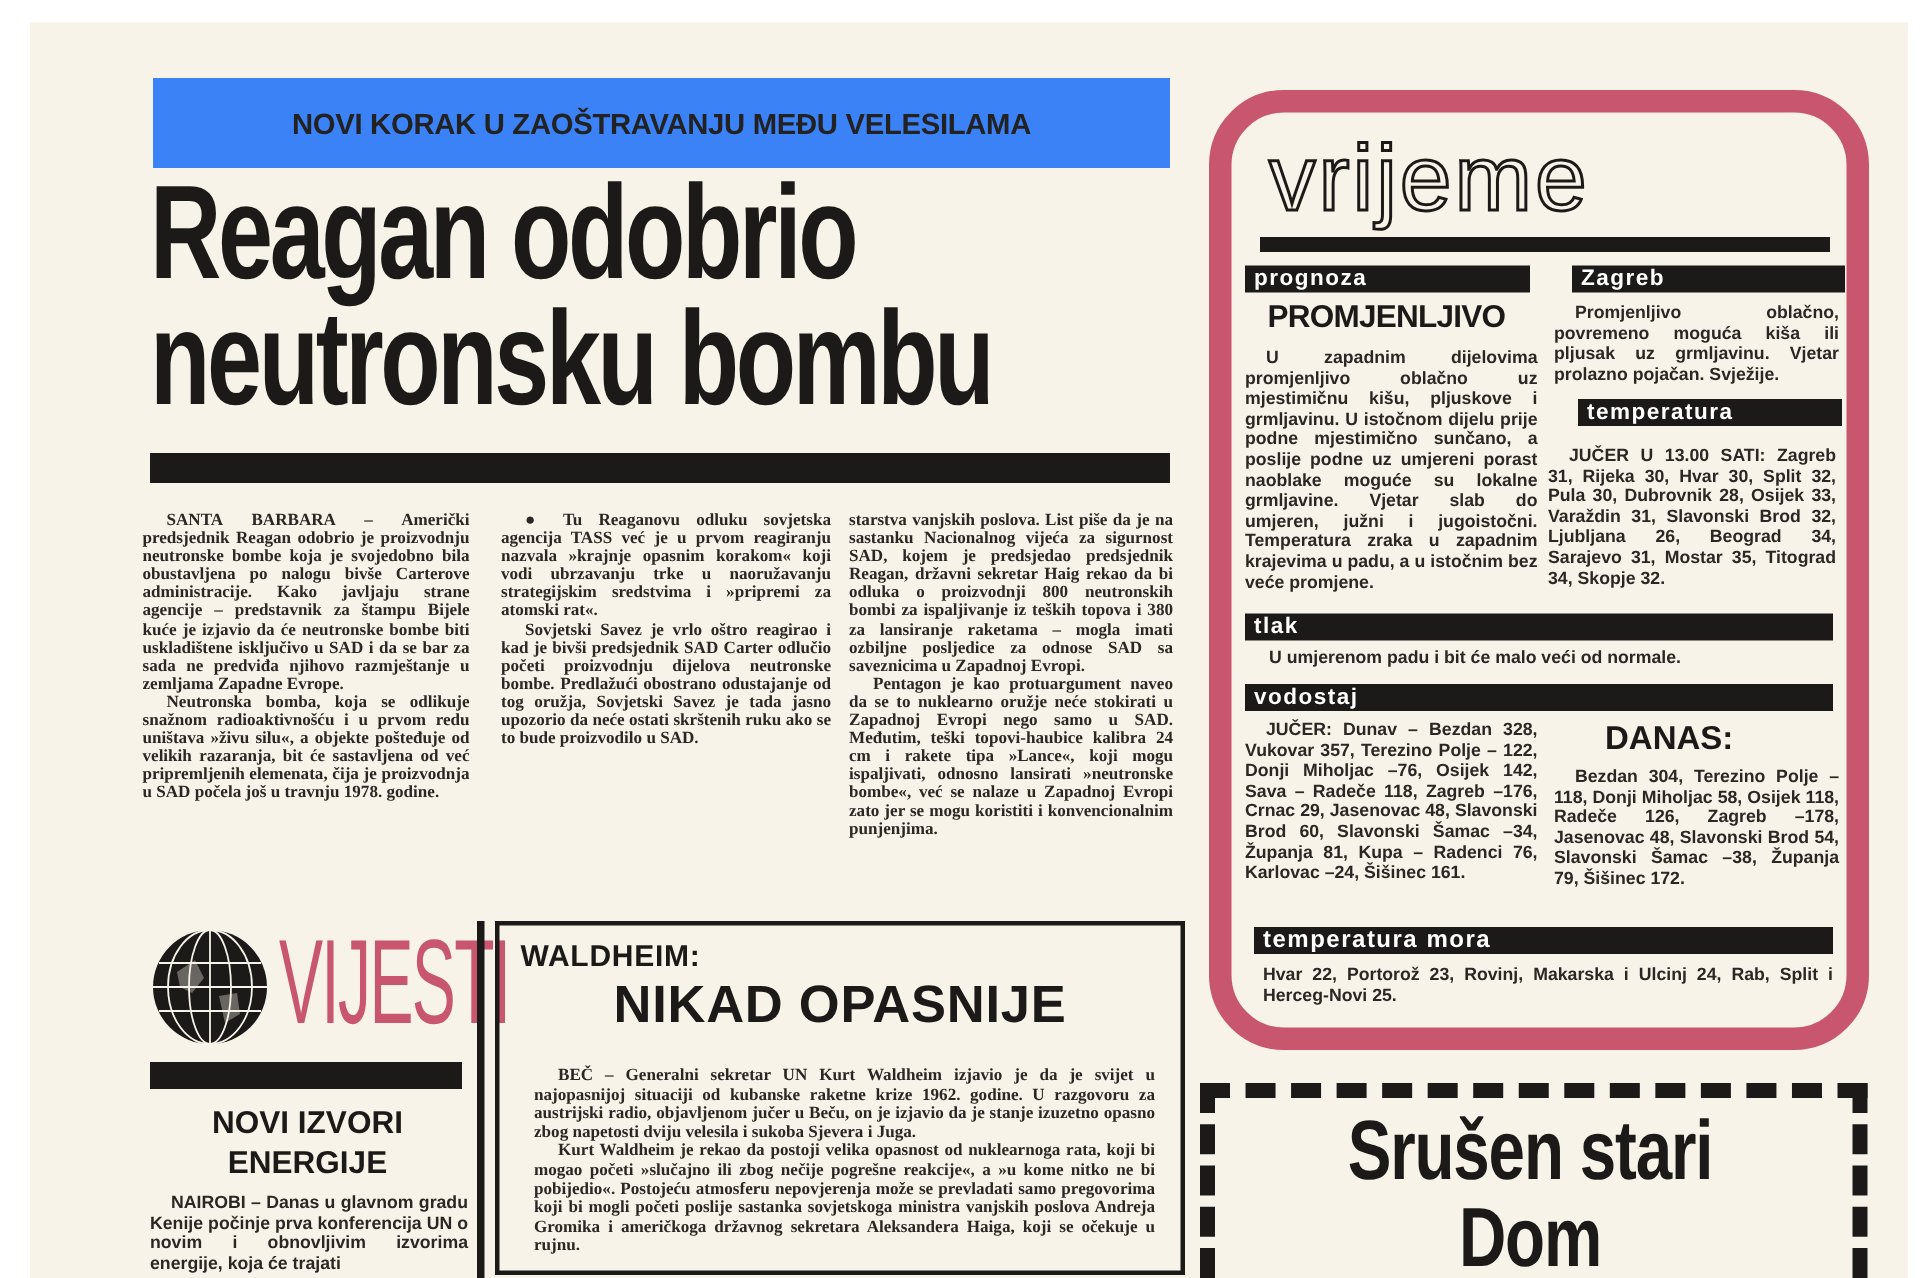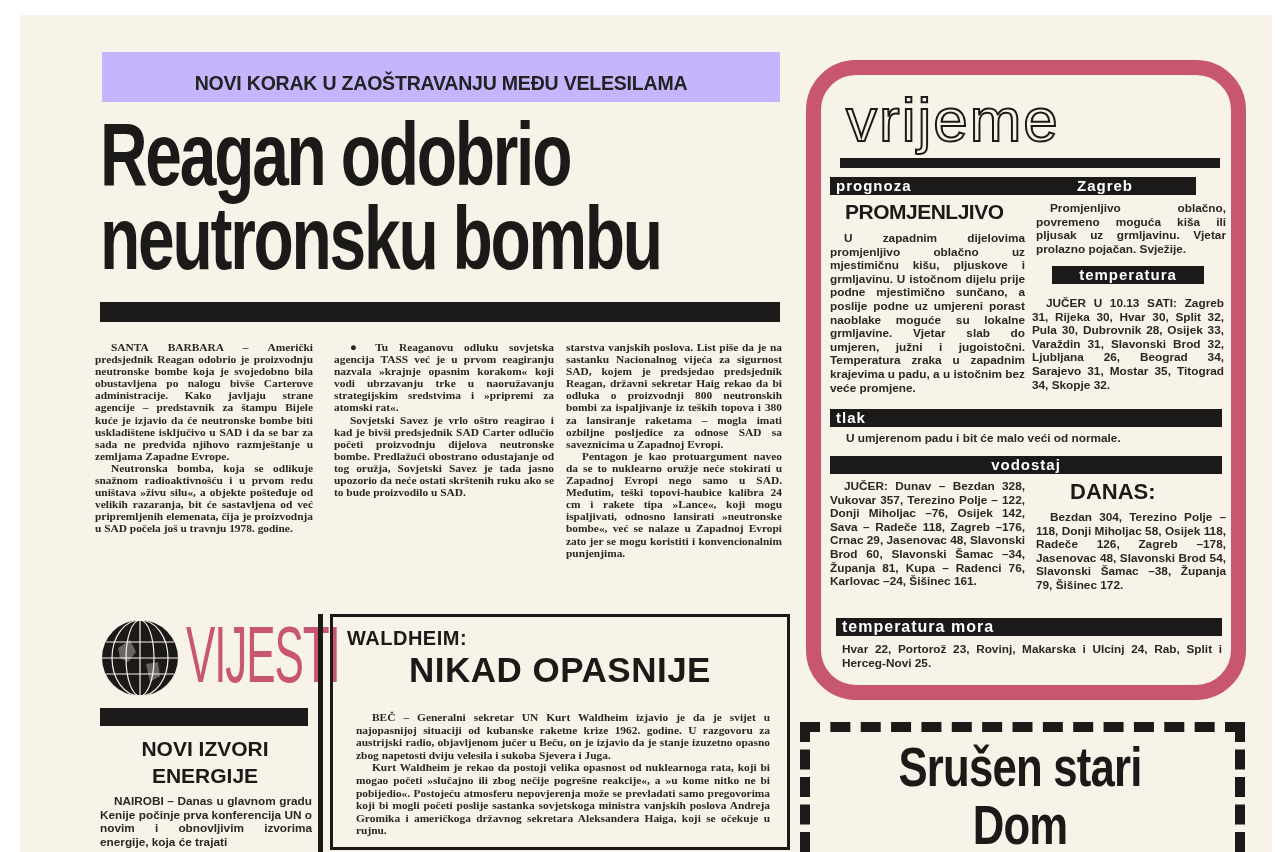--- a/index.html
+++ b/index.html
@@ -1,20 +1,20 @@
 <!DOCTYPE html>
 <html><head>
 <meta charset="utf-8">
 <style>
   html, body { margin:0; padding:0; }
   body { width:1280px; height:852px; background:#ffffff; position:relative; overflow:hidden; font-family:"Liberation Sans", sans-serif; color:#1c1a18; }
   .paper { position:absolute; left:20px; top:15px; width:1252px; height:837px; background:#f8f3e8; }
   .abs { position:absolute; }
   .serif { font-family:"Liberation Serif", "DejaVu Serif", serif; }
-  .kicker { left:102px; top:52px; width:678px; height:50px; background:#c4b5fd; }
+  .kicker { left:102px; top:52px; width:678px; height:60px; background:#3b82f6; }
   .kicker span { display:block; text-align:center; line-height:62px; font-size:19.5px; font-weight:bold; letter-spacing:-0.2px; color:#222; }
   .headline { left:100px; top:112px; width:690px; font-family:"Liberation Sans Narrow","Liberation Sans", sans-serif; font-weight:bold; font-size:89px; line-height:84px; letter-spacing:-3px; transform:scaleX(0.74); transform-origin:left top; width:930px; color:#1c1a18; white-space:nowrap; }
   .rule { background:#1c1a18; }
   .col { font-size:11.4px; line-height:12.1px; font-weight:bold; text-align:justify; color:#2a2724; }
   .col p { margin:0; text-indent:16px; }
   .pinkbox { left:806px; top:60px; width:440px; height:640px; border:15px solid #c9566f; border-radius:50px; box-sizing:border-box; }
   .vrijeme { left:846px; top:85px; font-size:62px; font-weight:normal; letter-spacing:2px; color:transparent; -webkit-text-stroke:2px #1c1a18; line-height:70px; }
   .bar { background:#1c1a18; color:#fff; font-weight:bold; font-size:15px; letter-spacing:1px; line-height:18px; padding:0 6px; box-sizing:border-box; }
   .wtext { font-size:11.8px; line-height:13.6px; font-weight:bold; color:#2a2724; text-align:justify; }
   .wtext p { margin:0; text-indent:14px; }
@@ -54,34 +54,34 @@
 <div class="abs pinkbox"></div>
 <div class="abs vrijeme"><span>vrijeme</span></div>
 <div class="abs rule" style="left:840px;top:158px;width:380px;height:10px;"></div>
 
 <div class="abs bar" style="left:830px;top:177px;width:190px;"><span>prognoza</span></div>
 <div class="abs" style="left:845px;top:200px;font-weight:bold;font-size:21px;letter-spacing:-0.5px;">PROMJENLJIVO</div>
 <div class="abs wtext" style="left:830px;top:232px;width:195px;">
     <p>U zapadnim dijelovima promjenljivo oblačno uz mjestimičnu kišu, pljuskove i grmljavinu. U istočnom dijelu prije podne mjestimično sunčano, a poslije podne uz umjereni porast naoblake moguće su lokalne grmljavine. Vjetar slab do umjeren, južni i jugoistočni. Temperatura zraka u zapadnim krajevima u padu, a u istočnim bez veće promjene.</p>
   </div>
 
-<div class="abs bar" style="left:1014px;top:177px;width:182px;text-align:center;"><span>Zagreb</span></div>
+<div class="abs bar" style="left:1048px;top:177px;width:182px;text-align:left;"><span>Zagreb</span></div>
 <div class="abs wtext" style="left:1036px;top:202px;width:190px;">
     <p>Promjenljivo oblačno, povremeno moguća kiša ili pljusak uz grmljavinu. Vjetar prolazno pojačan. Svježije.</p>
   </div>
 
-<div class="abs bar" style="left:1052px;top:266px;width:152px;text-align:center;"><span>temperatura</span></div>
+<div class="abs bar" style="left:1052px;top:266px;width:176px;"><span>temperatura</span></div>
 <div class="abs wtext" style="left:1032px;top:297px;width:192px;">
-    <p>JUČER U 10.13 SATI: Zagreb 31, Rijeka 30, Hvar 30, Split 32, Pula 30, Dubrovnik 28, Osijek 33, Varaždin 31, Slavonski Brod 32, Ljubljana 26, Beograd 34, Sarajevo 31, Mostar 35, Titograd 34, Skopje 32.</p>
+    <p>JUČER U 13.00 SATI: Zagreb 31, Rijeka 30, Hvar 30, Split 32, Pula 30, Dubrovnik 28, Osijek 33, Varaždin 31, Slavonski Brod 32, Ljubljana 26, Beograd 34, Sarajevo 31, Mostar 35, Titograd 34, Skopje 32.</p>
   </div>
 
 <div class="abs bar" style="left:830px;top:409px;width:392px;"><span>tlak</span></div>
 <div class="abs wtext" style="left:846px;top:432px;width:370px;">U umjerenom padu i bit će malo veći od normale.</div>
 
-<div class="abs bar" style="left:830px;top:456px;width:392px;text-align:center;"><span>vodostaj</span></div>
+<div class="abs bar" style="left:830px;top:456px;width:392px;text-align:left;"><span>vodostaj</span></div>
 <div class="abs wtext" style="left:830px;top:480px;width:195px;">
     <p>JUČER: Dunav – Bezdan 328, Vukovar 357, Terezino Polje – 122, Donji Miholjac –76, Osijek 142, Sava – Radeče 118, Zagreb –176, Crnac 29, Jasenovac 48, Slavonski Brod 60, Slavonski Šamac –34, Županja 81, Kupa – Radenci 76, Karlovac –24, Šišinec 161.</p>
   </div>
 <div class="abs" style="left:1070px;top:479px;font-weight:bold;font-size:22px;">DANAS:</div>
 <div class="abs wtext" style="left:1036px;top:511px;width:190px;">
     <p>Bezdan 304, Terezino Polje – 118, Donji Miholjac 58, Osijek 118, Radeče 126, Zagreb –178, Jasenovac 48, Slavonski Brod 54, Slavonski Šamac –38, Županja 79, Šišinec 172.</p>
   </div>
 
 <div class="abs bar" style="left:836px;top:618px;width:386px;font-size:16px;"><span>temperatura mora</span></div>
 <div class="abs wtext" style="left:842px;top:643px;width:380px;">Hvar 22, Portorož 23, Rovinj, Makarska i Ulcinj 24, Rab, Split i Herceg-Novi 25.</div>

